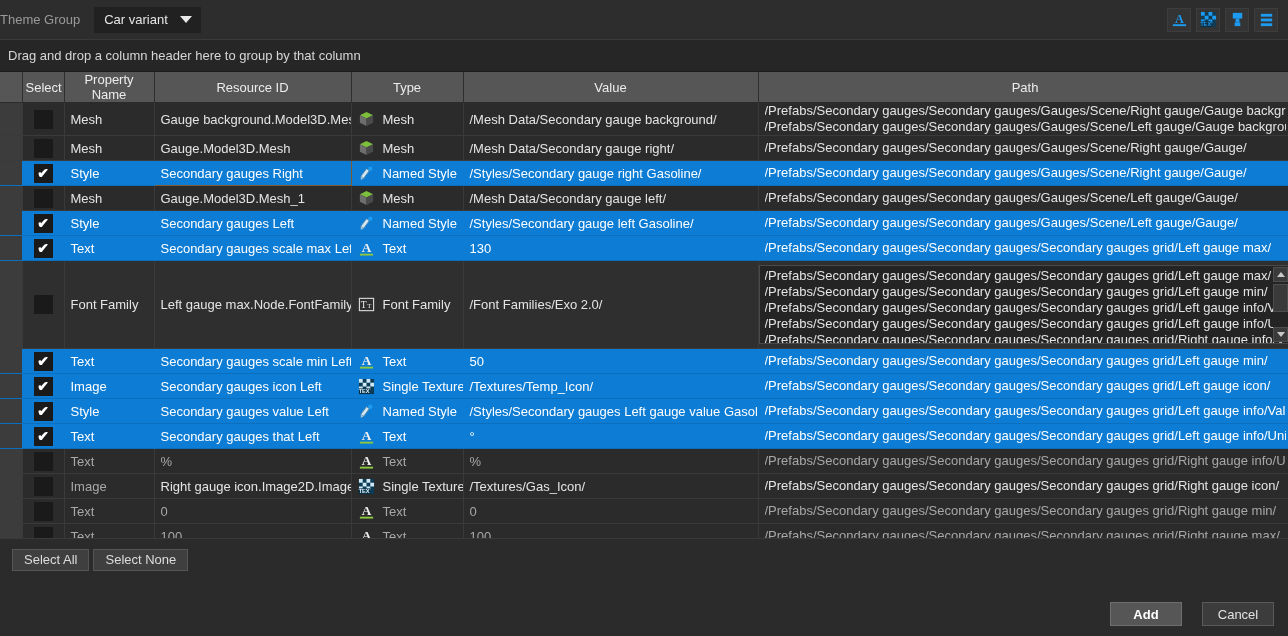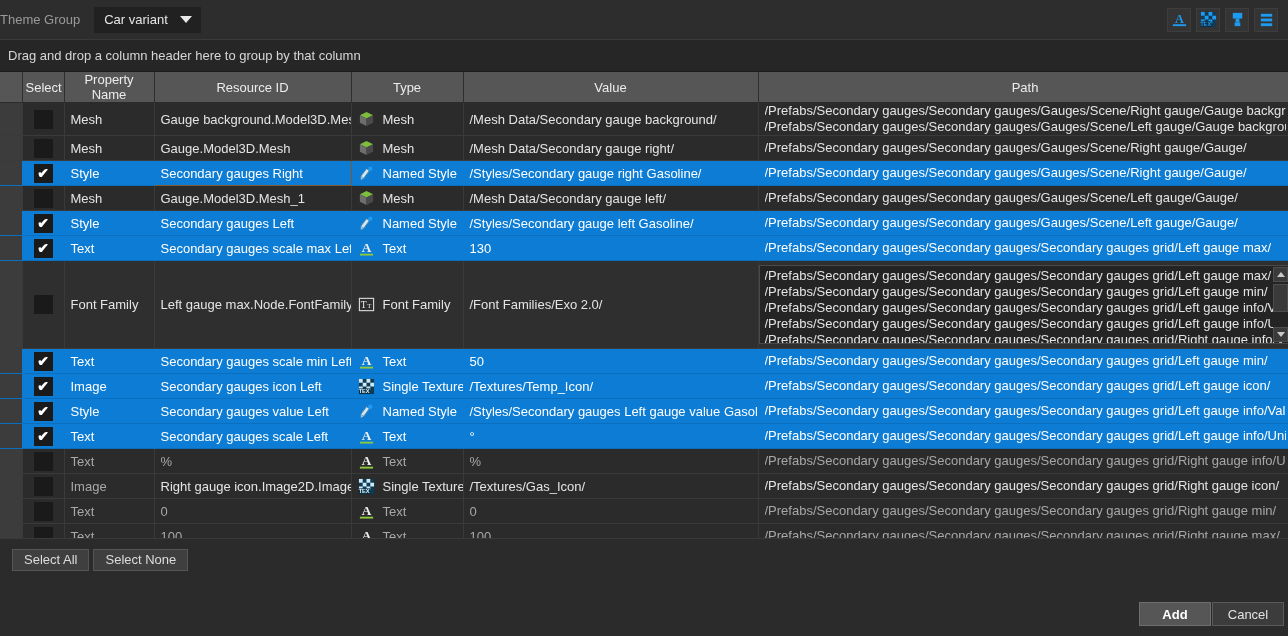--- a/index.html
+++ b/index.html
@@ -230,24 +230,24 @@
     cursor: pointer;
     line-height: 14px;
   }
   .footer {
     flex: 1 1 auto;
     position: relative;
     background: #2b2b2b;
   }
   .footer-btns {
     position: absolute;
-    right: 4px;
+    right: 14px;
     bottom: 10px;
     display: flex;
-    gap: 1px;
+    gap: 20px;
     align-items: center;
   }
   .dlg-btn {
     width: 72px;
     height: 24px;
     background: #3c3c3c;
     border: 1px solid #5a5a5a;
     color: #e2e2e2;
     font-size: 13px;
     display: flex; align-items: center; justify-content: center;
@@ -589,21 +589,21 @@
                 <span>/Prefabs/Secondary gauges/Secondary gauges/Secondary gauges grid/Left gauge info/Value/</span>
               </div>
             </td>
           </tr>
           <tr class="row selected">
             <td class="ind"></td>
             <td class="sel"><span class="checkbox">
                 <span class="tick">✔</span>
               </span></td>
             <td>Text</td>
-            <td>Secondary gauges scale Left</td>
+            <td>Secondary gauges that Left</td>
             <td class="typecell">
               <div class="type-inner">
                 <svg viewBox="0 0 18 18" class="type-icon">
                   <text x="9" y="13" font-size="14" font-family="Liberation Serif, serif" font-weight="bold" fill="#f0f0f0" text-anchor="middle">A</text>
                   <rect x="2" y="14.5" width="14" height="2" fill="#8dc63f"></rect>
                 </svg>
                 <span>Text</span>
               </div>
             </td>
             <td>°</td>

